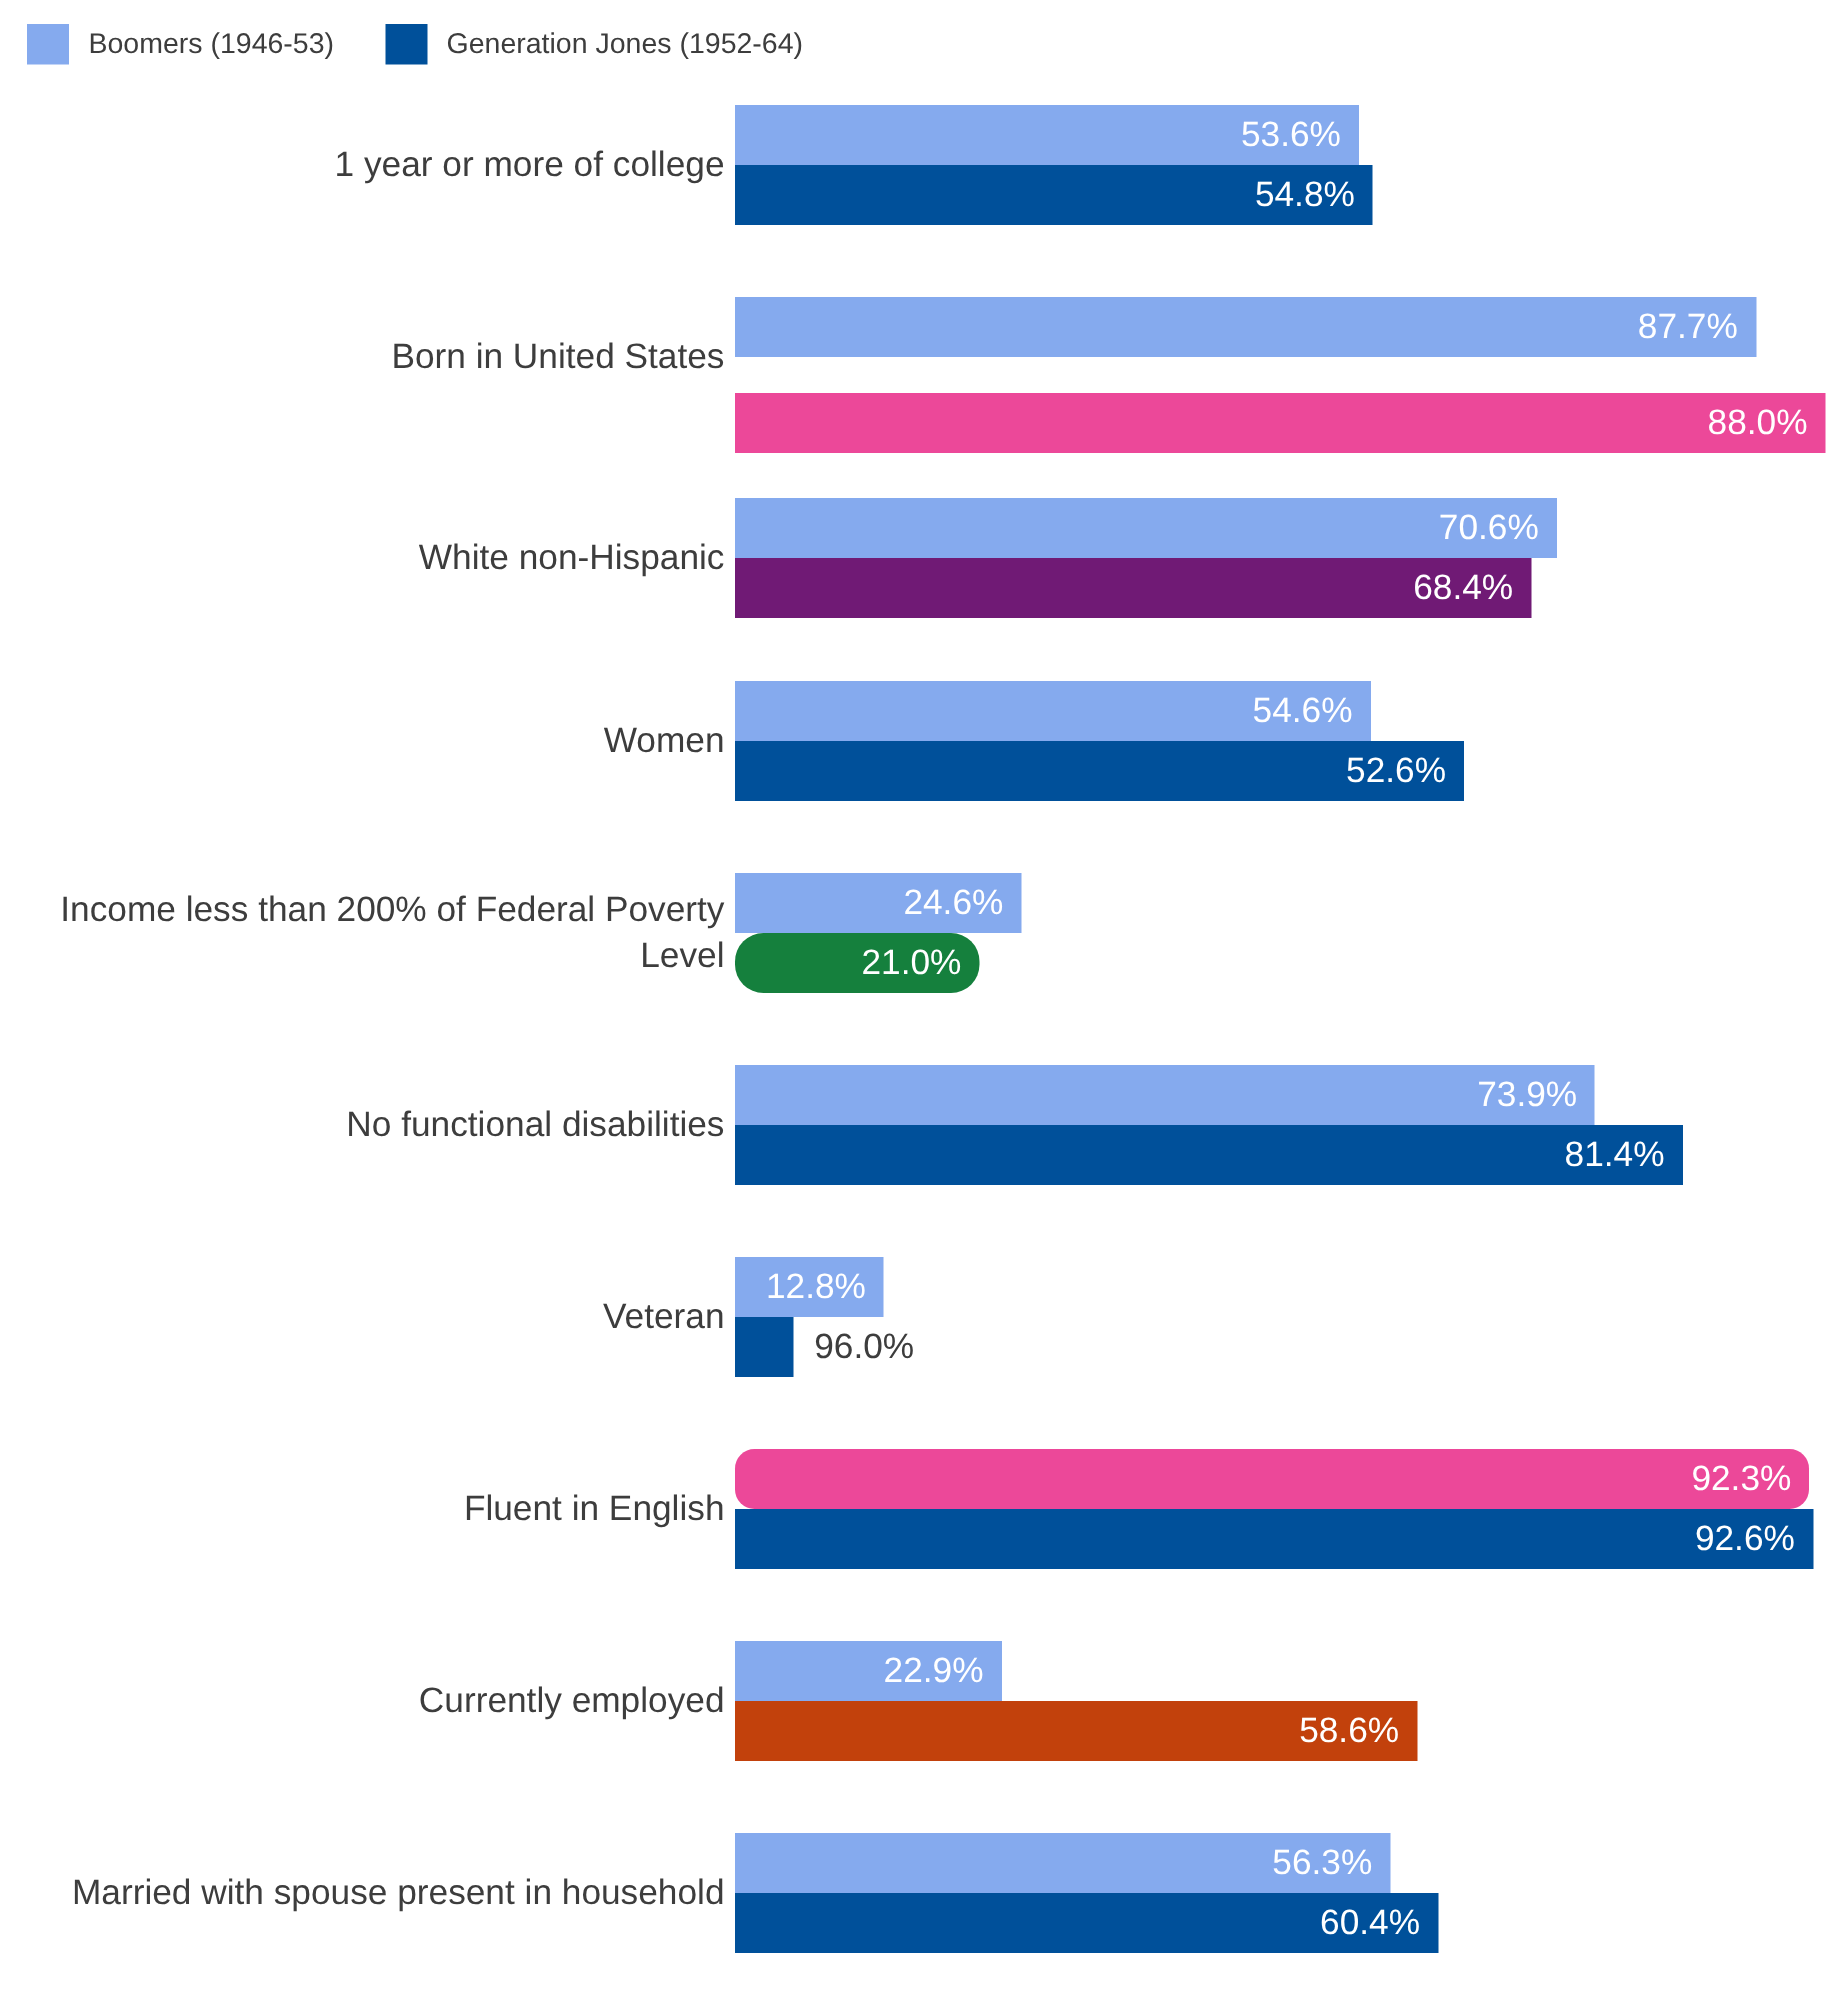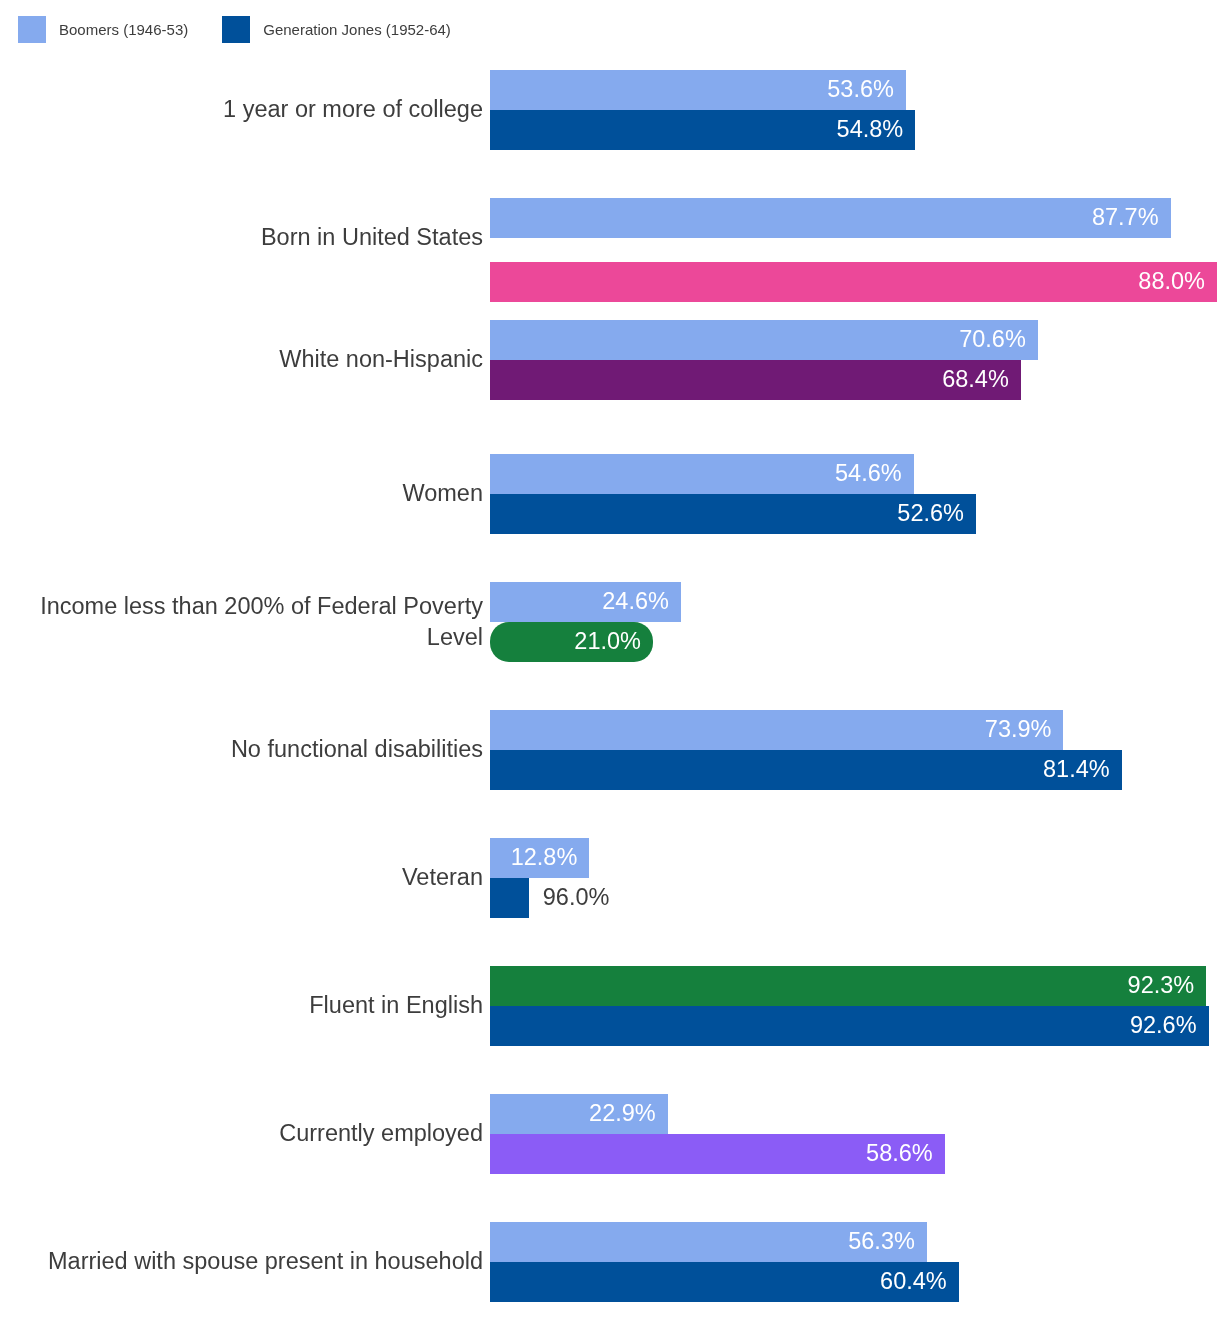--- a/index.html
+++ b/index.html
@@ -33,21 +33,21 @@
     margin-right: 34px;
   }
   .legend-swatch {
     width: 28px;
     height: 27px;
     display: block;
     flex: 0 0 auto;
   }
   .legend-label {
     margin-left: 13px;
-    font-size: 15px;
+    font-size: 19px;
     line-height: 1;
     color: #3d3d3d;
     white-space: nowrap;
   }
 
   
   #chart {
     position: absolute;
     left: 0;
     top: 0;
@@ -135,21 +135,21 @@
       <div class="row-label">Born in United States</div>
       <div class="bars">
         <div class="bar bar-light" style="width: 680.552px; background: rgb(133, 170, 238);">
           <span class="bar-value">87.7%</span>
         </div>
         <div class="bar bar-dark" style="width: 727px; background: #ec4899; margin-top: 24px;">
           <span class="bar-value">88.0%</span>
         </div>
       </div>
     </div>
-    <div class="row" style="top: 320px;">
+    <div class="row" style="top: 332px;">
       <div class="row-label">White non-Hispanic</div>
       <div class="bars">
         <div class="bar bar-light" style="width: 547.856px; background: rgb(133, 170, 238);">
           <span class="bar-value">70.6%</span>
         </div>
         <div class="bar bar-dark" style="width: 530.784px; background: #701a75;">
           <span class="bar-value">68.4%</span>
         </div>
       </div>
     </div>
@@ -194,35 +194,35 @@
           <span class="bar-value">12.8%</span>
         </div>
         <div class="bar bar-dark" style="width: 38.8px; background: rgb(0, 80, 154);">
           <span class="bar-value outside">96.0%</span>
         </div>
       </div>
     </div>
     <div class="row" style="top: 966px;">
       <div class="row-label">Fluent in English</div>
       <div class="bars">
-        <div class="bar bar-light" style="width: 716.248px; background: #15803d;">
+        <div class="bar bar-light" style="width: 716.248px; background: #ec4899; border-radius: 13px;">
           <span class="bar-value">92.3%</span>
         </div>
         <div class="bar bar-dark" style="width: 718.576px; background: rgb(0, 80, 154);">
           <span class="bar-value">92.6%</span>
         </div>
       </div>
     </div>
     <div class="row" style="top: 1094px;">
       <div class="row-label">Currently employed</div>
       <div class="bars">
         <div class="bar bar-light" style="width: 177.704px; background: rgb(133, 170, 238);">
           <span class="bar-value">22.9%</span>
         </div>
-        <div class="bar bar-dark" style="width: 454.736px; background: #8b5cf6;">
+        <div class="bar bar-dark" style="width: 454.736px; background: #c2410c;">
           <span class="bar-value">58.6%</span>
         </div>
       </div>
     </div>
     <div class="row" style="top: 1222px;">
       <div class="row-label">Married with spouse present in household</div>
       <div class="bars">
         <div class="bar bar-light" style="width: 436.888px; background: rgb(133, 170, 238);">
           <span class="bar-value">56.3%</span>
         </div>

